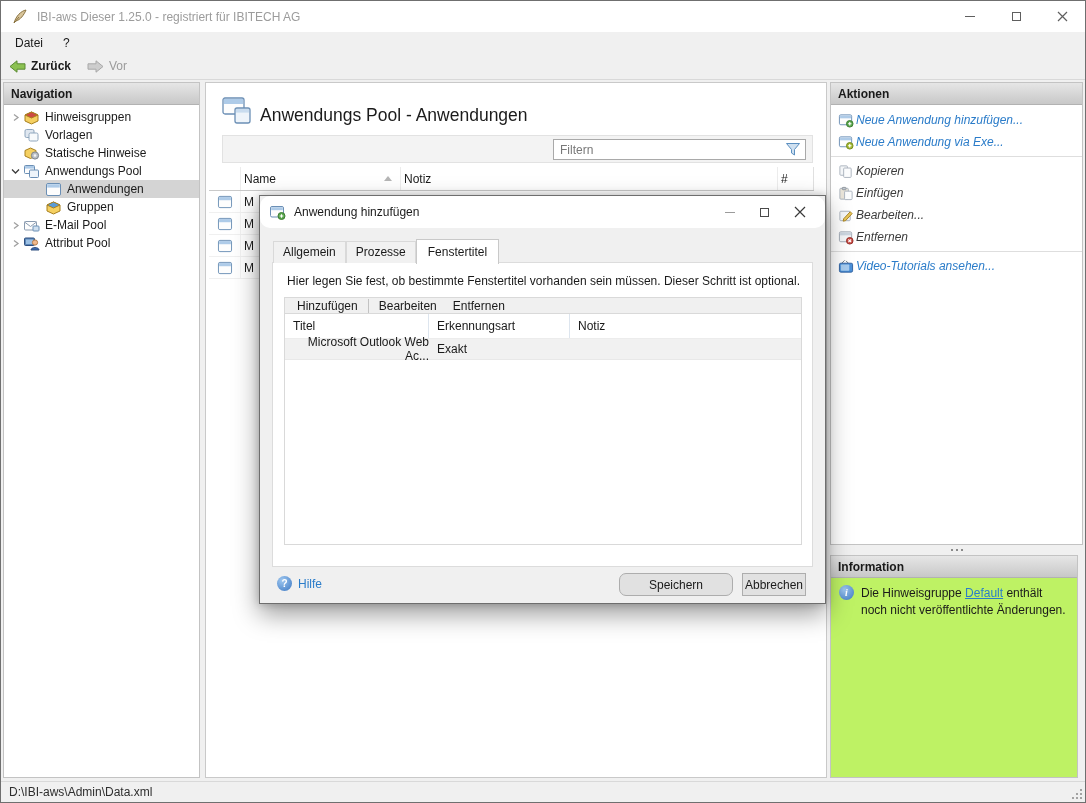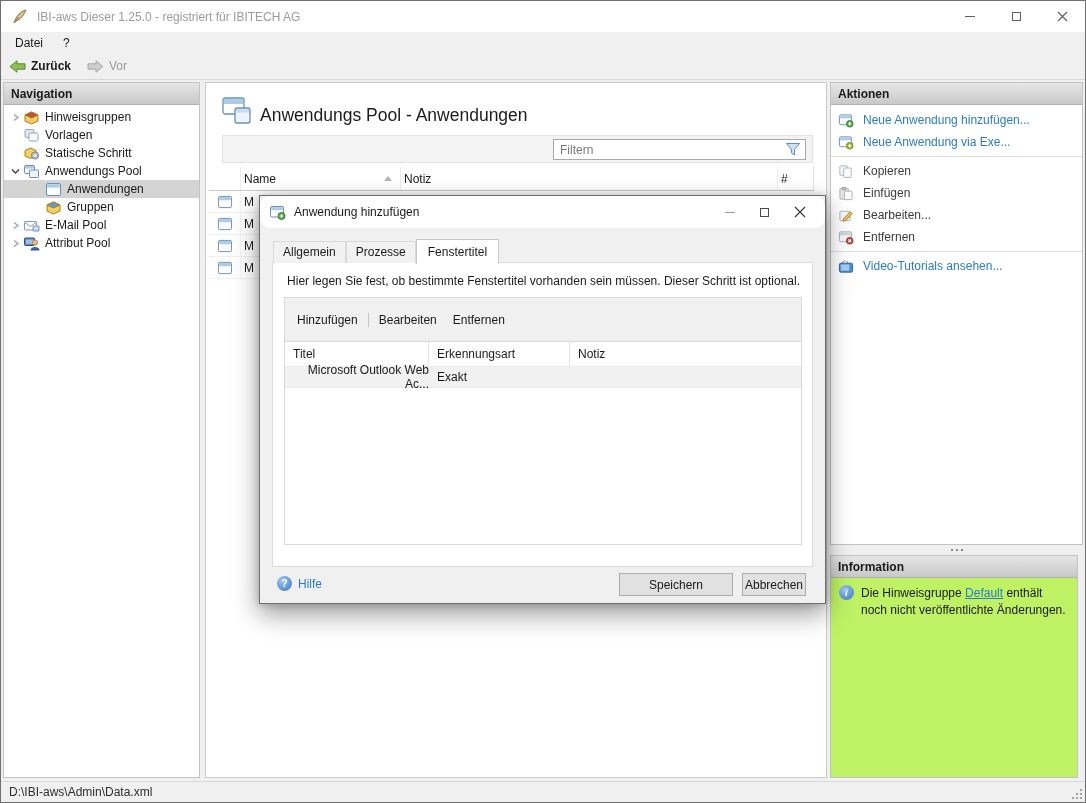--- a/index.html
+++ b/index.html
@@ -63,21 +63,21 @@
               border-bottom:5px solid #b5b5b5; margin-left:auto; margin-right:8px; }
   .grid-row { display:flex; height:22px; align-items:center; border-bottom:1px solid #f0f0f0; }
   .gr-icon { width:32px; display:flex; justify-content:center; border-right:1px solid #f3f3f3; height:100%; align-items:center; }
   .gr-name { padding-left:3px; white-space:nowrap; overflow:hidden; }
 
   
   .actions-panel { position:absolute; left:830px; top:82px; width:253px; height:463px; background:#fff;
                    border:1px solid #c3c3c3; }
   .act-list { padding-top:4px; }
   .act-item { height:22px; display:flex; align-items:center; padding-left:7px; }
-  .act-item .lbl { margin-left:9px; white-space:nowrap; }
+  .act-item .lbl { margin-left:2px; white-space:nowrap;font-style:italic; }
   .act-link .lbl { color:#2b7cc9; }
   .act-norm .lbl { color:#3c3c3c; }
   .act-sep { border-top:1px solid #dedede; margin:3px 0; }
   .ic16 { width:16px; height:15px; flex:none; }
 
   .splitter { position:absolute; left:830px; top:545px; width:253px; height:10px; display:flex;
               align-items:center; justify-content:center; }
   .split-dots { display:flex; gap:3px; }
   .split-dots i { width:2px; height:2px; background:#8a8a8a; display:block; }
 
@@ -109,35 +109,35 @@
 
   .dlg-tabs { position:absolute; left:13px; top:42px; height:25px; display:flex; align-items:flex-end; z-index:3; }
   .dlg-tab { padding:3px 9px 4px; border:1px solid #d9d9d9; border-bottom:none; background:#f1f1f1; }
   .dlg-tab.active { padding:5px 11px 5px; background:#fff; position:relative; top:1px; border-color:#c9c9c9; }
 
   .dlg-content { position:absolute; left:12px; top:66px; width:541px; height:305px; background:#fff;
                  border:1px solid #dcdcdc; z-index:2;text-align:right; }
   .dlg-desc { position:absolute; left:12px; top:11px; width:515px; }
   .dlg-box { position:absolute; left:11px; top:34px; width:518px; height:248px; border:1px solid #d9d9d9;
              background:#fff; }
-  .dlg-tbar { height:44px; background:#f0f0f0; border-bottom:1px solid #d9d9d9; display:flex;
+  .dlg-tbar { height:16px; background:#f0f0f0; border-bottom:1px solid #d9d9d9; display:flex;
               align-items:center; padding-left:8px; }
   .dlg-tbar .tbar-btn { padding:2px 4px; }
   .dlg-tbar .vsep { width:1px; height:14px; background:#c2c2c2; margin:0 6px; }
   .dlg-thead { display:flex; height:25px; border-bottom:1px solid #ececec; align-items:center; }
   .dt-cell { padding-left:8px; height:100%; display:flex; align-items:center; border-right:1px solid #dde5ee; }
   .dt-c1 { width:144px; } .dt-c2 { width:141px; } .dt-c3 { flex:1; border-right:none; }
   .dlg-trow { display:flex; height:21px; align-items:center; background:#f1f1f1; border-bottom:1px solid #e8e8e8; }
   .dlg-trow .dt-cell { border-right:none; }
 
   .dlg-help { position:absolute; left:17px; top:380px; display:flex; align-items:center; gap:6px; }
   .help-ic { width:15px; height:15px; border-radius:50%; background:radial-gradient(circle at 35% 30%, #9ec7f0, #3b77c2);
              color:#fff; text-align:center; line-height:15px; font-size:10px; font-weight:bold; }
   .help-ic::before { content:"?"; }
-  .dlg-btn-save { position:absolute; top:377px; left:359px; width:114px; height:23px; }
+  .dlg-btn-save { position:absolute; top:377px; left:359px; width:114px; height:23px;border-radius:7px; }
   .dlg-btn-cancel { position:absolute; top:377px; left:482px; width:64px; height:23px; }
   .push-btn { background:#e1e1e1; border:1px solid #adadad; font-size:12px; display:flex;
               align-items:center; justify-content:center; }
 
   svg { display:block; }
 </style>
 </head>
 <body>
 
 <div class="window">
@@ -209,21 +209,21 @@
         <span class="tree-lbl">Vorlagen</span>
       </div>
 
       <div class="tree-row">
         <span class="tw-exp"></span>
         <svg class="tree-ic" viewBox="0 0 17 15">
           <path d="M2 4.5 L7.5 2 L13 4.5 L13 10 L7.5 12.5 L2 10 Z" fill="#f5d061" stroke="#a8801f"></path>
           <circle cx="12" cy="9.5" r="3.6" fill="#b9bec4" stroke="#7d848b"></circle>
           <circle cx="12" cy="9.5" r="1.3" fill="#f2f3f4"></circle>
         </svg>
-        <span class="tree-lbl">Statische Schritt</span>
+        <span class="tree-lbl">Statische Hinweise</span>
       </div>
 
       <div class="tree-row">
         <span class="tw-exp">
           <svg width="9" height="8" viewBox="0 0 9 8">
               <polyline points="1,2.5 4.5,6 8,2.5" fill="none" stroke="#3c3c3c" stroke-width="1.3"></polyline>
             </svg>
         </span>
         <svg class="tree-ic" viewBox="0 0 17 15">
           <rect x="1.5" y="1.5" width="10" height="8" rx="1" fill="#fdfdfd" stroke="#6b8fb5"></rect>

